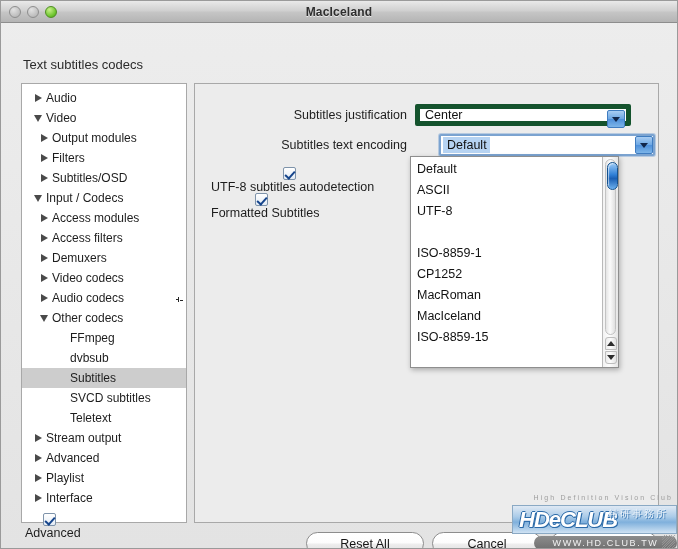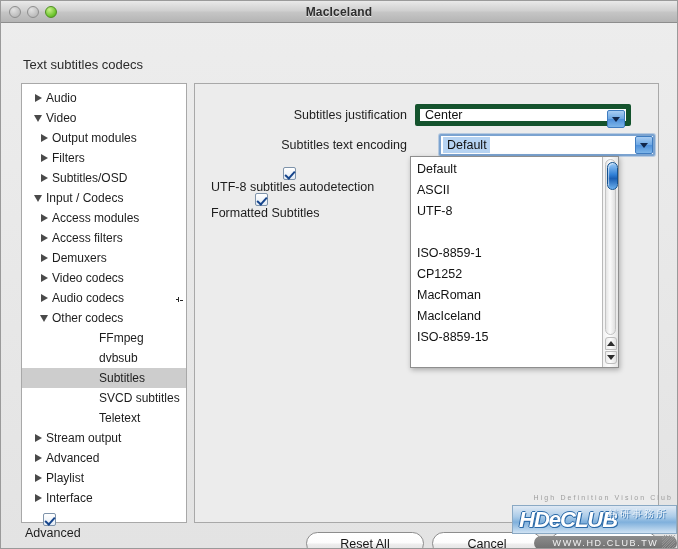--- a/index.html
+++ b/index.html
@@ -93,21 +93,21 @@
     border-left: 7px solid #4a4a4a;
   }
   .tri.open {
     border-left: 4.5px solid transparent;
     border-right: 4.5px solid transparent;
     border-top: 7px solid #4a4a4a;
     border-bottom: 0;
   }
   .lvl0 { padding-left: 10px; }
   .lvl1 { padding-left: 16px; }
-  .lvl2 { padding-left: 61px; }
+  .lvl2 { padding-left: 32px; }
   .tree-label { margin-left: 2px; }
   .no-tw { margin-left: 14px; }
 
   
   #tree-cursor-artifact {
     position: absolute; right: 3px; top: 213px;
     width: 7px; height: 7px;
     background:
       linear-gradient(#000 0 0) 0 2px/3px 1px no-repeat,
       linear-gradient(#000 0 0) 2px 0/1px 5px no-repeat,

